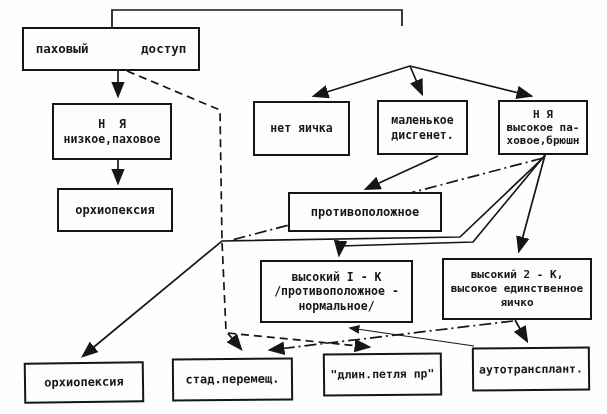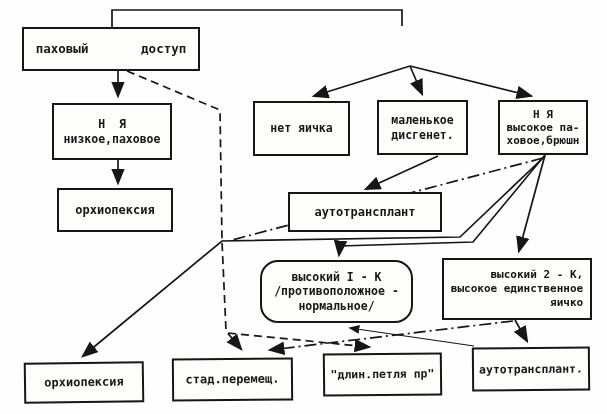--- a/index.html
+++ b/index.html
@@ -27,22 +27,22 @@
   }
   
   .n-a{left:22px;top:27px;width:178px;height:44px;font-size:12.5px;}
   .n-b{left:262px;top:27px;width:295px;height:39px;font-size:12.5px;}
   .n-c{left:52px;top:103px;width:120px;height:57px;font-size:11.5px;}
   .n-e{left:57px;top:188px;width:116px;height:44px;font-size:12px;}
   .n-f{left:253px;top:101px;width:97px;height:55px;font-size:11.5px;}
   .n-g{left:377px;top:100px;width:91px;height:55px;font-size:11.5px;}
   .n-h{left:498px;top:100px;width:90px;height:55px;font-size:11px;line-height:1.2;}
   .n-i{left:288px;top:192px;width:154px;height:40px;font-size:12px;}
-  .n-j{left:260px;top:260px;width:153px;height:63px;font-size:11.5px;border-radius:18px;}
-  .n-k{left:442px;top:258px;width:150px;height:62px;font-size:11px;text-align:right;}
+  .n-j{left:260px;top:260px;width:153px;height:63px;font-size:11.5px;}
+  .n-k{left:442px;top:258px;width:150px;height:62px;font-size:11px;}
   .n-l{left:24px;top:362px;width:120px;height:41px;font-size:12px;transform:rotate(-0.8deg);}
   .n-m{left:172px;top:358px;width:121px;height:43px;font-size:12px;transform:rotate(-0.5deg);}
   .n-n{left:323px;top:353px;width:119px;height:43px;font-size:11.5px;transform:rotate(-0.6deg);}
   .n-o{left:472px;top:347px;width:118px;height:44px;font-size:11.5px;transform:rotate(-0.5deg);}
 </style>
 </head>
 <body>
 
 <div class="page">
 
@@ -94,21 +94,21 @@
 
   <div class="node n-g">маленькое
 дисгенет.</div>
 
   <div class="node n-f">нет яичка</div>
 
   <div class="node n-h">Н Я
 высокое па-
 ховое,брюшн</div>
 
-  <div class="node n-i">аутотрансплант</div>
+  <div class="node n-i">противоположное</div>
 
   <div class="node n-j">высокий I - К
 /противоположное -
 нормальное/</div>
 
   <div class="node n-k">высокий 2 - К,
 высокое единственное
 яичко</div>
 
   <div class="node n-l">орхиопексия</div>

